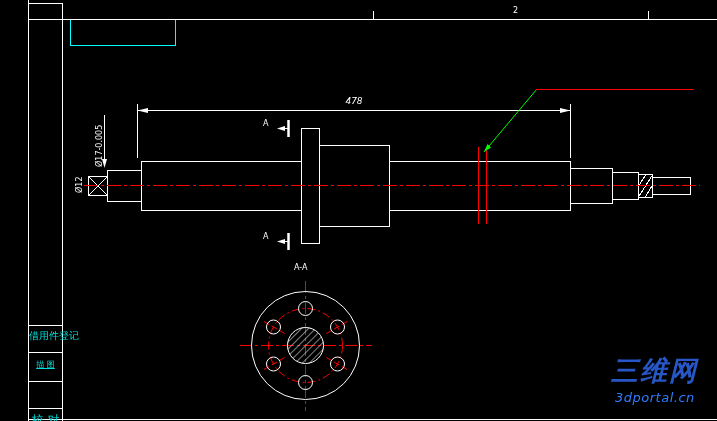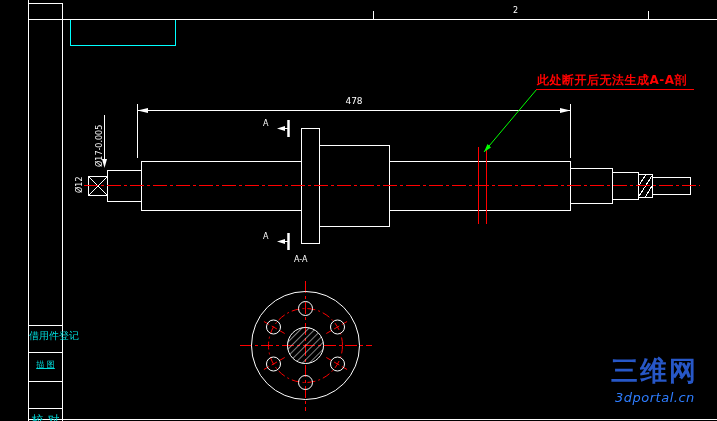--- a/index.html
+++ b/index.html
@@ -3,21 +3,21 @@
 <meta charset="utf-8">
 <style>
   html,body{margin:0;padding:0;background:#000;}
   #screen{
     position:relative;width:717px;height:421px;background:#000;
     overflow:hidden;font-family:"DejaVu Sans","Liberation Sans",sans-serif;
   }
   #linework{position:absolute;left:0;top:0;}
   .t{position:absolute;color:#ffffff;white-space:nowrap;line-height:1;}
   .rot{transform:rotate(-90deg);transform-origin:0 0;}
-  .dim{font-size:9px;}
+  .dim{font-size:9px;font-style:italic;}
   .small{font-size:8px;}
   .note{font-size:12px;color:#ff0000;letter-spacing:0.5px;font-weight:bold;}
   .tb{left:29px;width:33px;text-align:center;color:#00dddd;}
   .wm-name{font-size:27px;font-weight:bold;color:#2b5fd8;opacity:0.92;letter-spacing:2px;}
   .wm-url{font-size:13px;color:#2e7dff;letter-spacing:0.5px;}
 </style>
 </head>
 <body>
 
 <div id="screen">
@@ -144,24 +144,23 @@
   <div class="t dim" style="left:338px;top:97px;width:32px;text-align:center;">478</div>
 
   <div class="t small rot" style="left:96px;top:167px;">Ø17-0.005</div>
 
   <div class="t small rot" style="left:76px;top:193px;">Ø12</div>
 
   <div class="t small" style="left:263px;top:120px;">A</div>
 
   <div class="t small" style="left:263px;top:233px;">A</div>
 
-  <div class="t small" style="left:294px;top:256px;">A-A</div>
+  <div class="t small" style="left:294px;top:264px;">A-A</div>
 
-  <div class="t note" style="left:537px;top:74px;">此处断开后无法生成A-A剖</div>
 
   <div class="t tb" style="top:331px;font-size:10px;">借用件登记</div>
   <div class="t tb" style="top:361px;font-size:8px;text-decoration:underline;">描 图</div>
   <div class="t tb" style="top:390px;font-size:12px;margin-top:24px;">校 对</div>
 
-  <div class="t wm-name" style="left:611px;top:357px;">三维网</div>
+  <div class="t wm-name" style="left:611px;top:357px;font-style:italic;">三维网</div>
   <div class="t wm-url" style="left:615px;top:391px;font-style:italic;">3dportal.cn</div>
 
 </div>
 
 </body></html>

